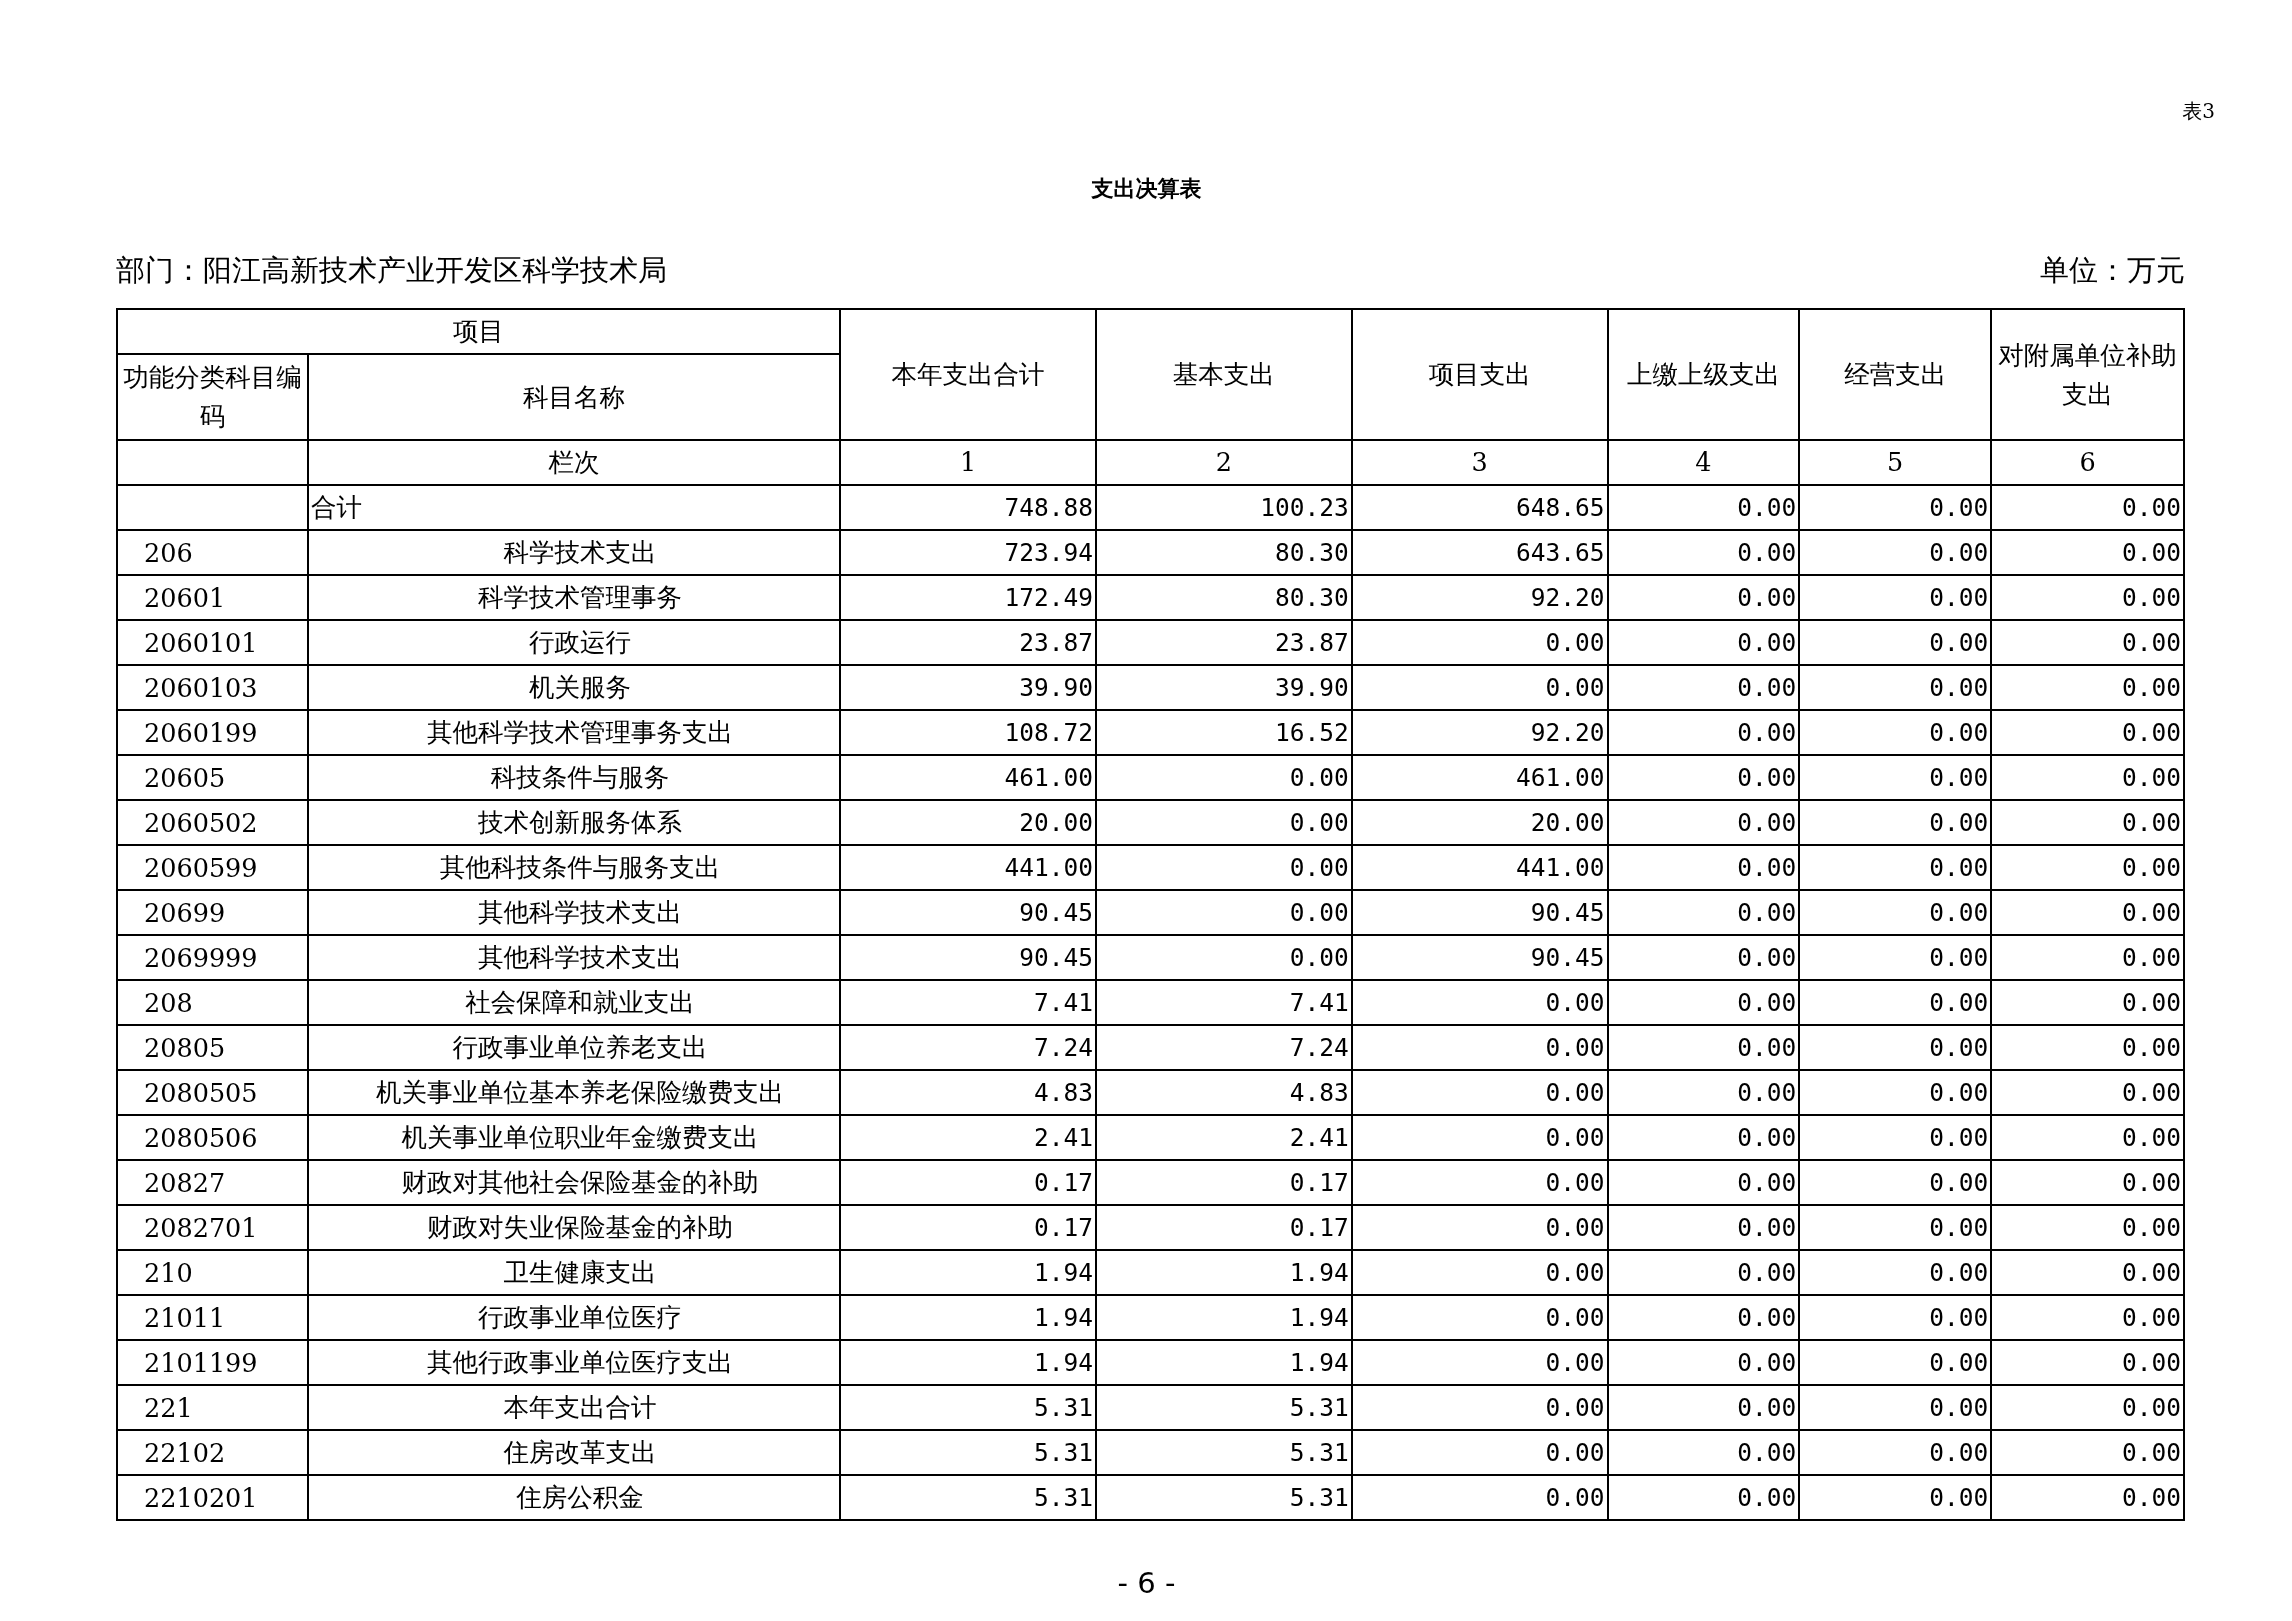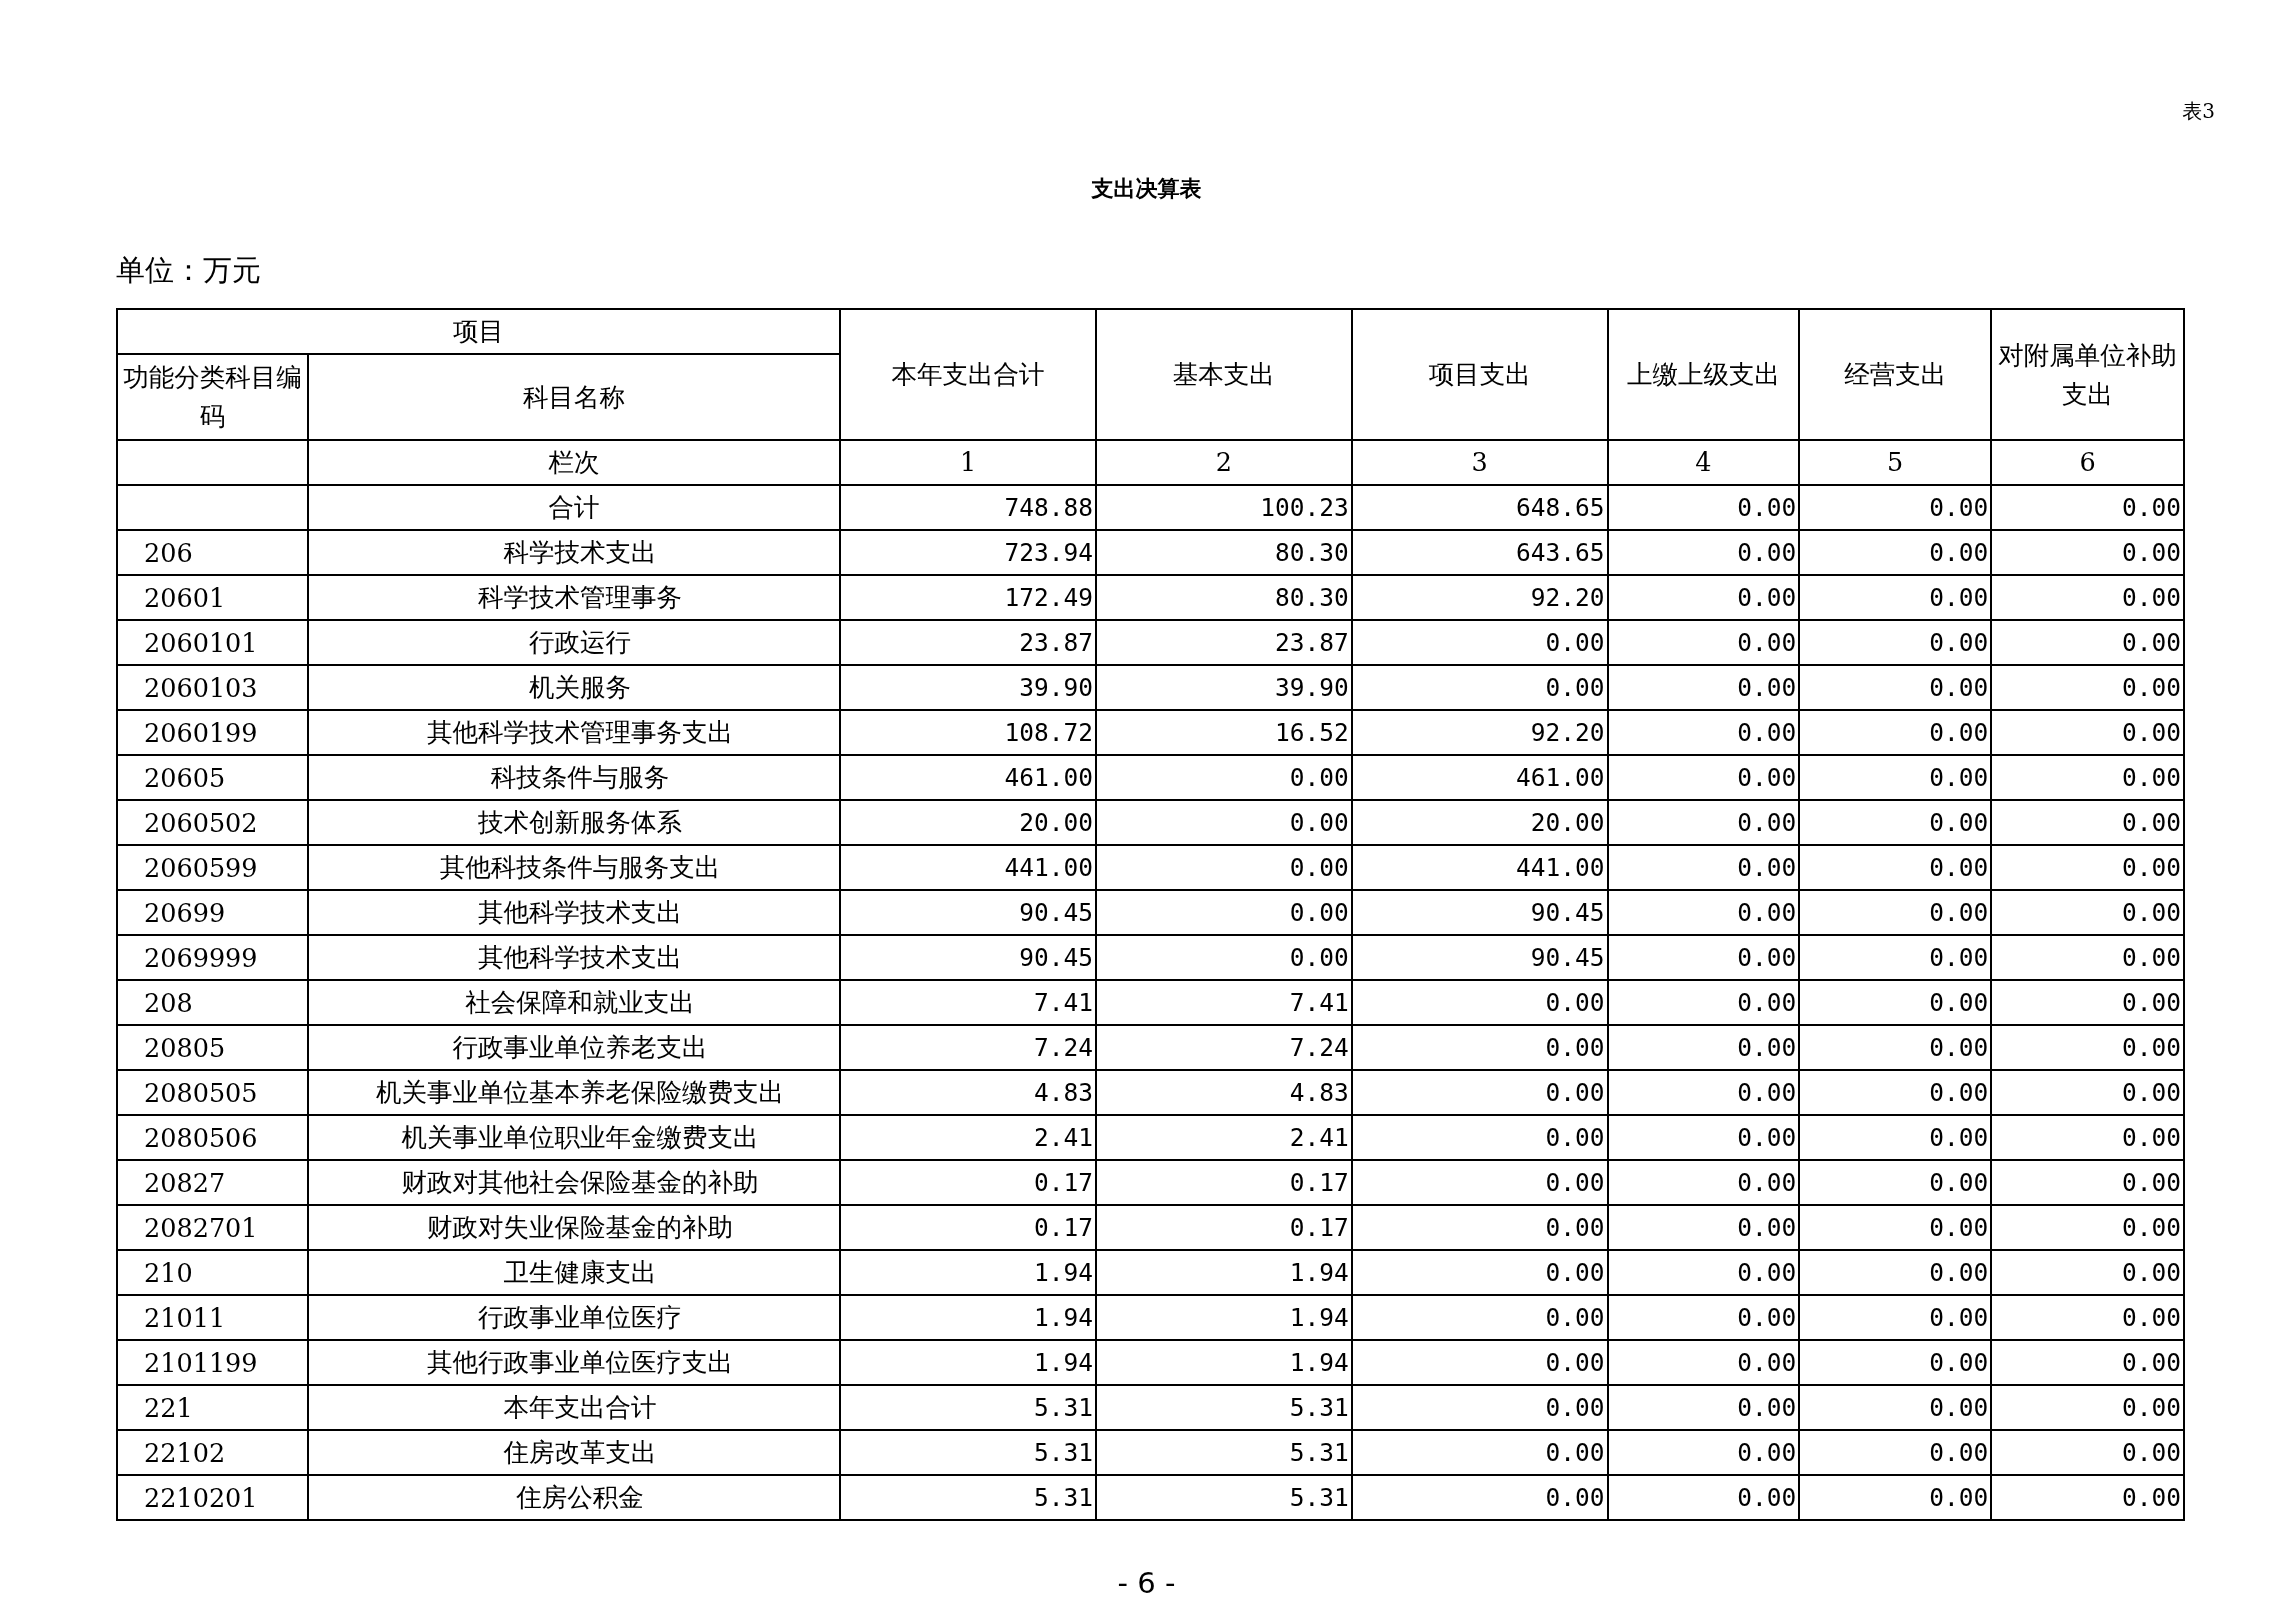--- a/index.html
+++ b/index.html
@@ -5,32 +5,33 @@
   html, body { margin:0; padding:0; background:#fff; }
   body { width:2293px; height:1621px; position:relative; font-family:"DejaVu Serif","Liberation Serif",serif; color:#000; overflow:hidden; }
   .table-no { position:absolute; right:78px; top:98px; font-size:20px; }
   .title { position:absolute; left:0; right:0; top:174px; text-align:center; font-size:22px; font-weight:bold; font-family:"DejaVu Sans","Liberation Sans",sans-serif; }
   .meta { position:absolute; left:116px; right:108px; top:251px; display:flex; justify-content:space-between; font-size:29px; }
   table { position:absolute; left:116px; top:308px; width:2069px; border-collapse:collapse; font-size:25.5px; }
   td, th { border:2px solid #000; padding:0 2px; font-weight:normal; height:43px; }
   th { text-align:center; line-height:39px; }
   td.code { text-align:left; padding-left:26px; }
   td.name { text-align:center; padding-left:13.7px; }
-  td.center { text-align:center; }
+  td.center { }
   td.num { text-align:right; font-family:"DejaVu Sans Mono","Liberation Mono",monospace; font-size:24.5px; padding-right:2px; }
   .hdr-top { height:43px; }
   .hdr-sub { height:86px; }
   .page-num { position:absolute; left:0; right:0; top:1566px; text-align:center; font-size:29px; font-family:"DejaVu Sans","Liberation Sans",sans-serif; }
 </style>
 </head>
 <body>
 
 <div class="table-no">表3</div>
 <div class="title">支出决算表</div>
 <div class="meta">
+  <span>部门：阳江高新技术产业开发区科学技术局</span>
   <span>单位：万元</span>
 </div>
 
 <table>
   <colgroup>
     <col style="width:191px">
       <col style="width:533px">
       <col style="width:256px">
       <col style="width:256px">
       <col style="width:256px">

